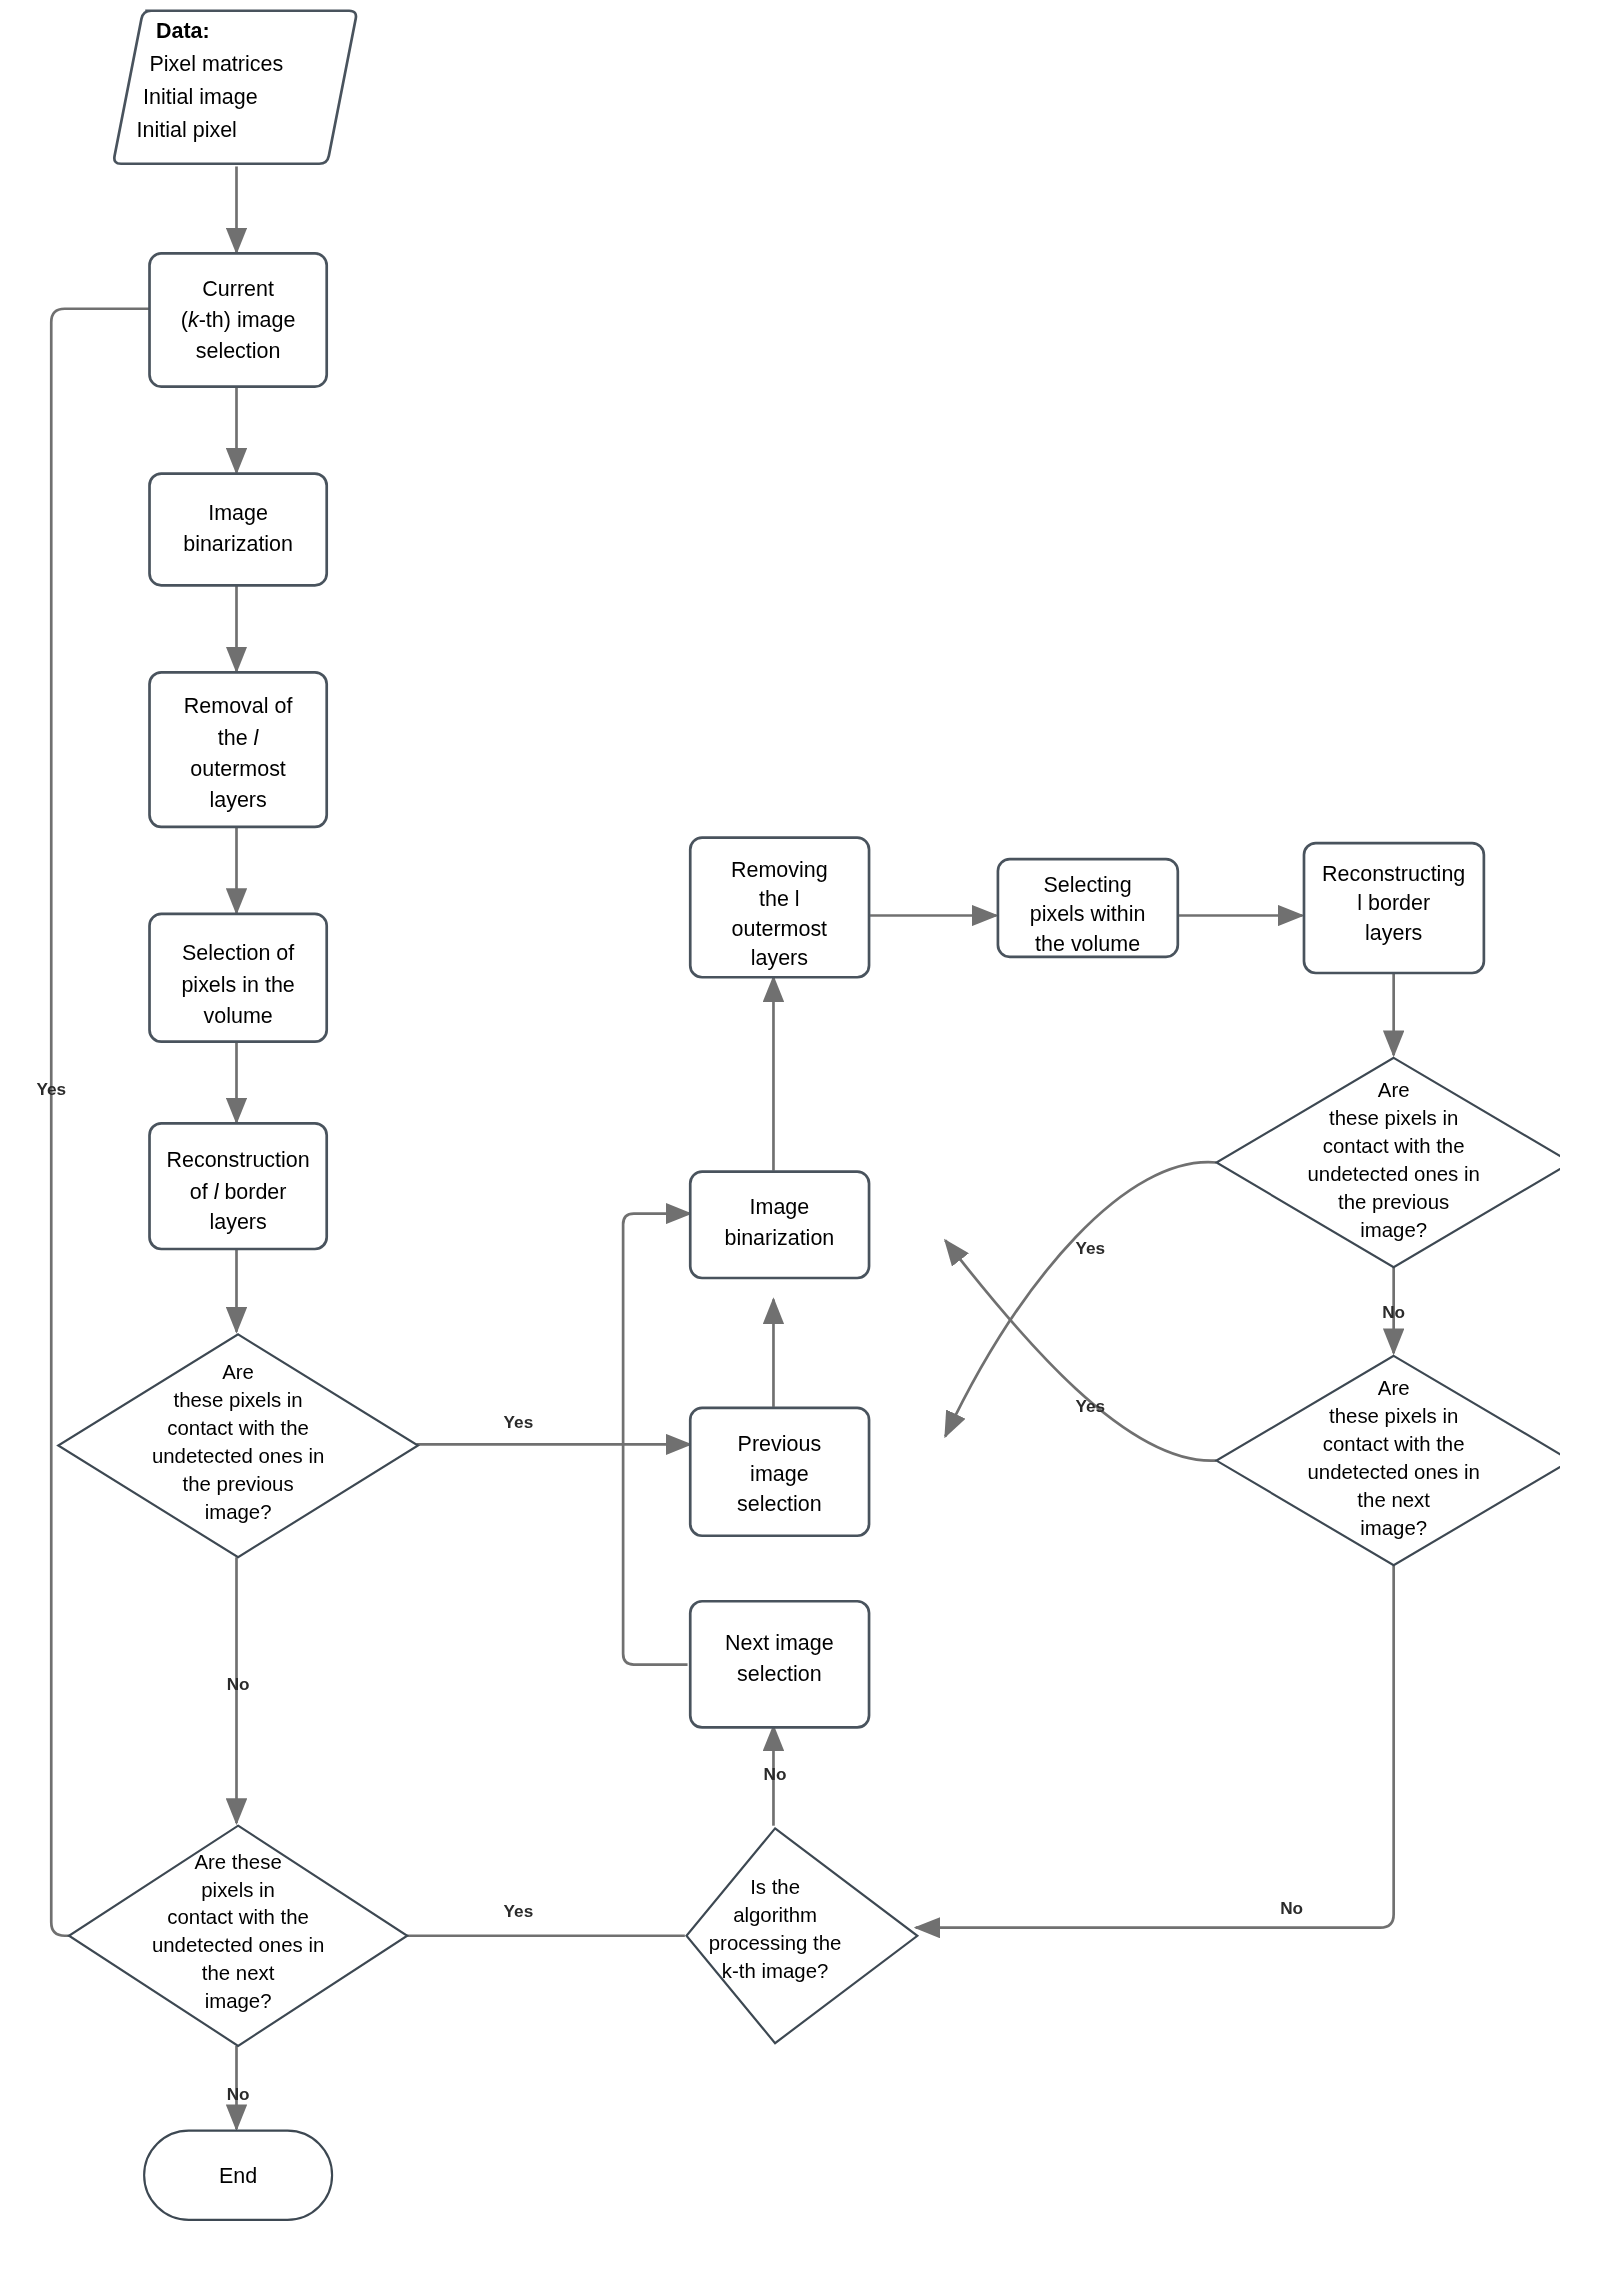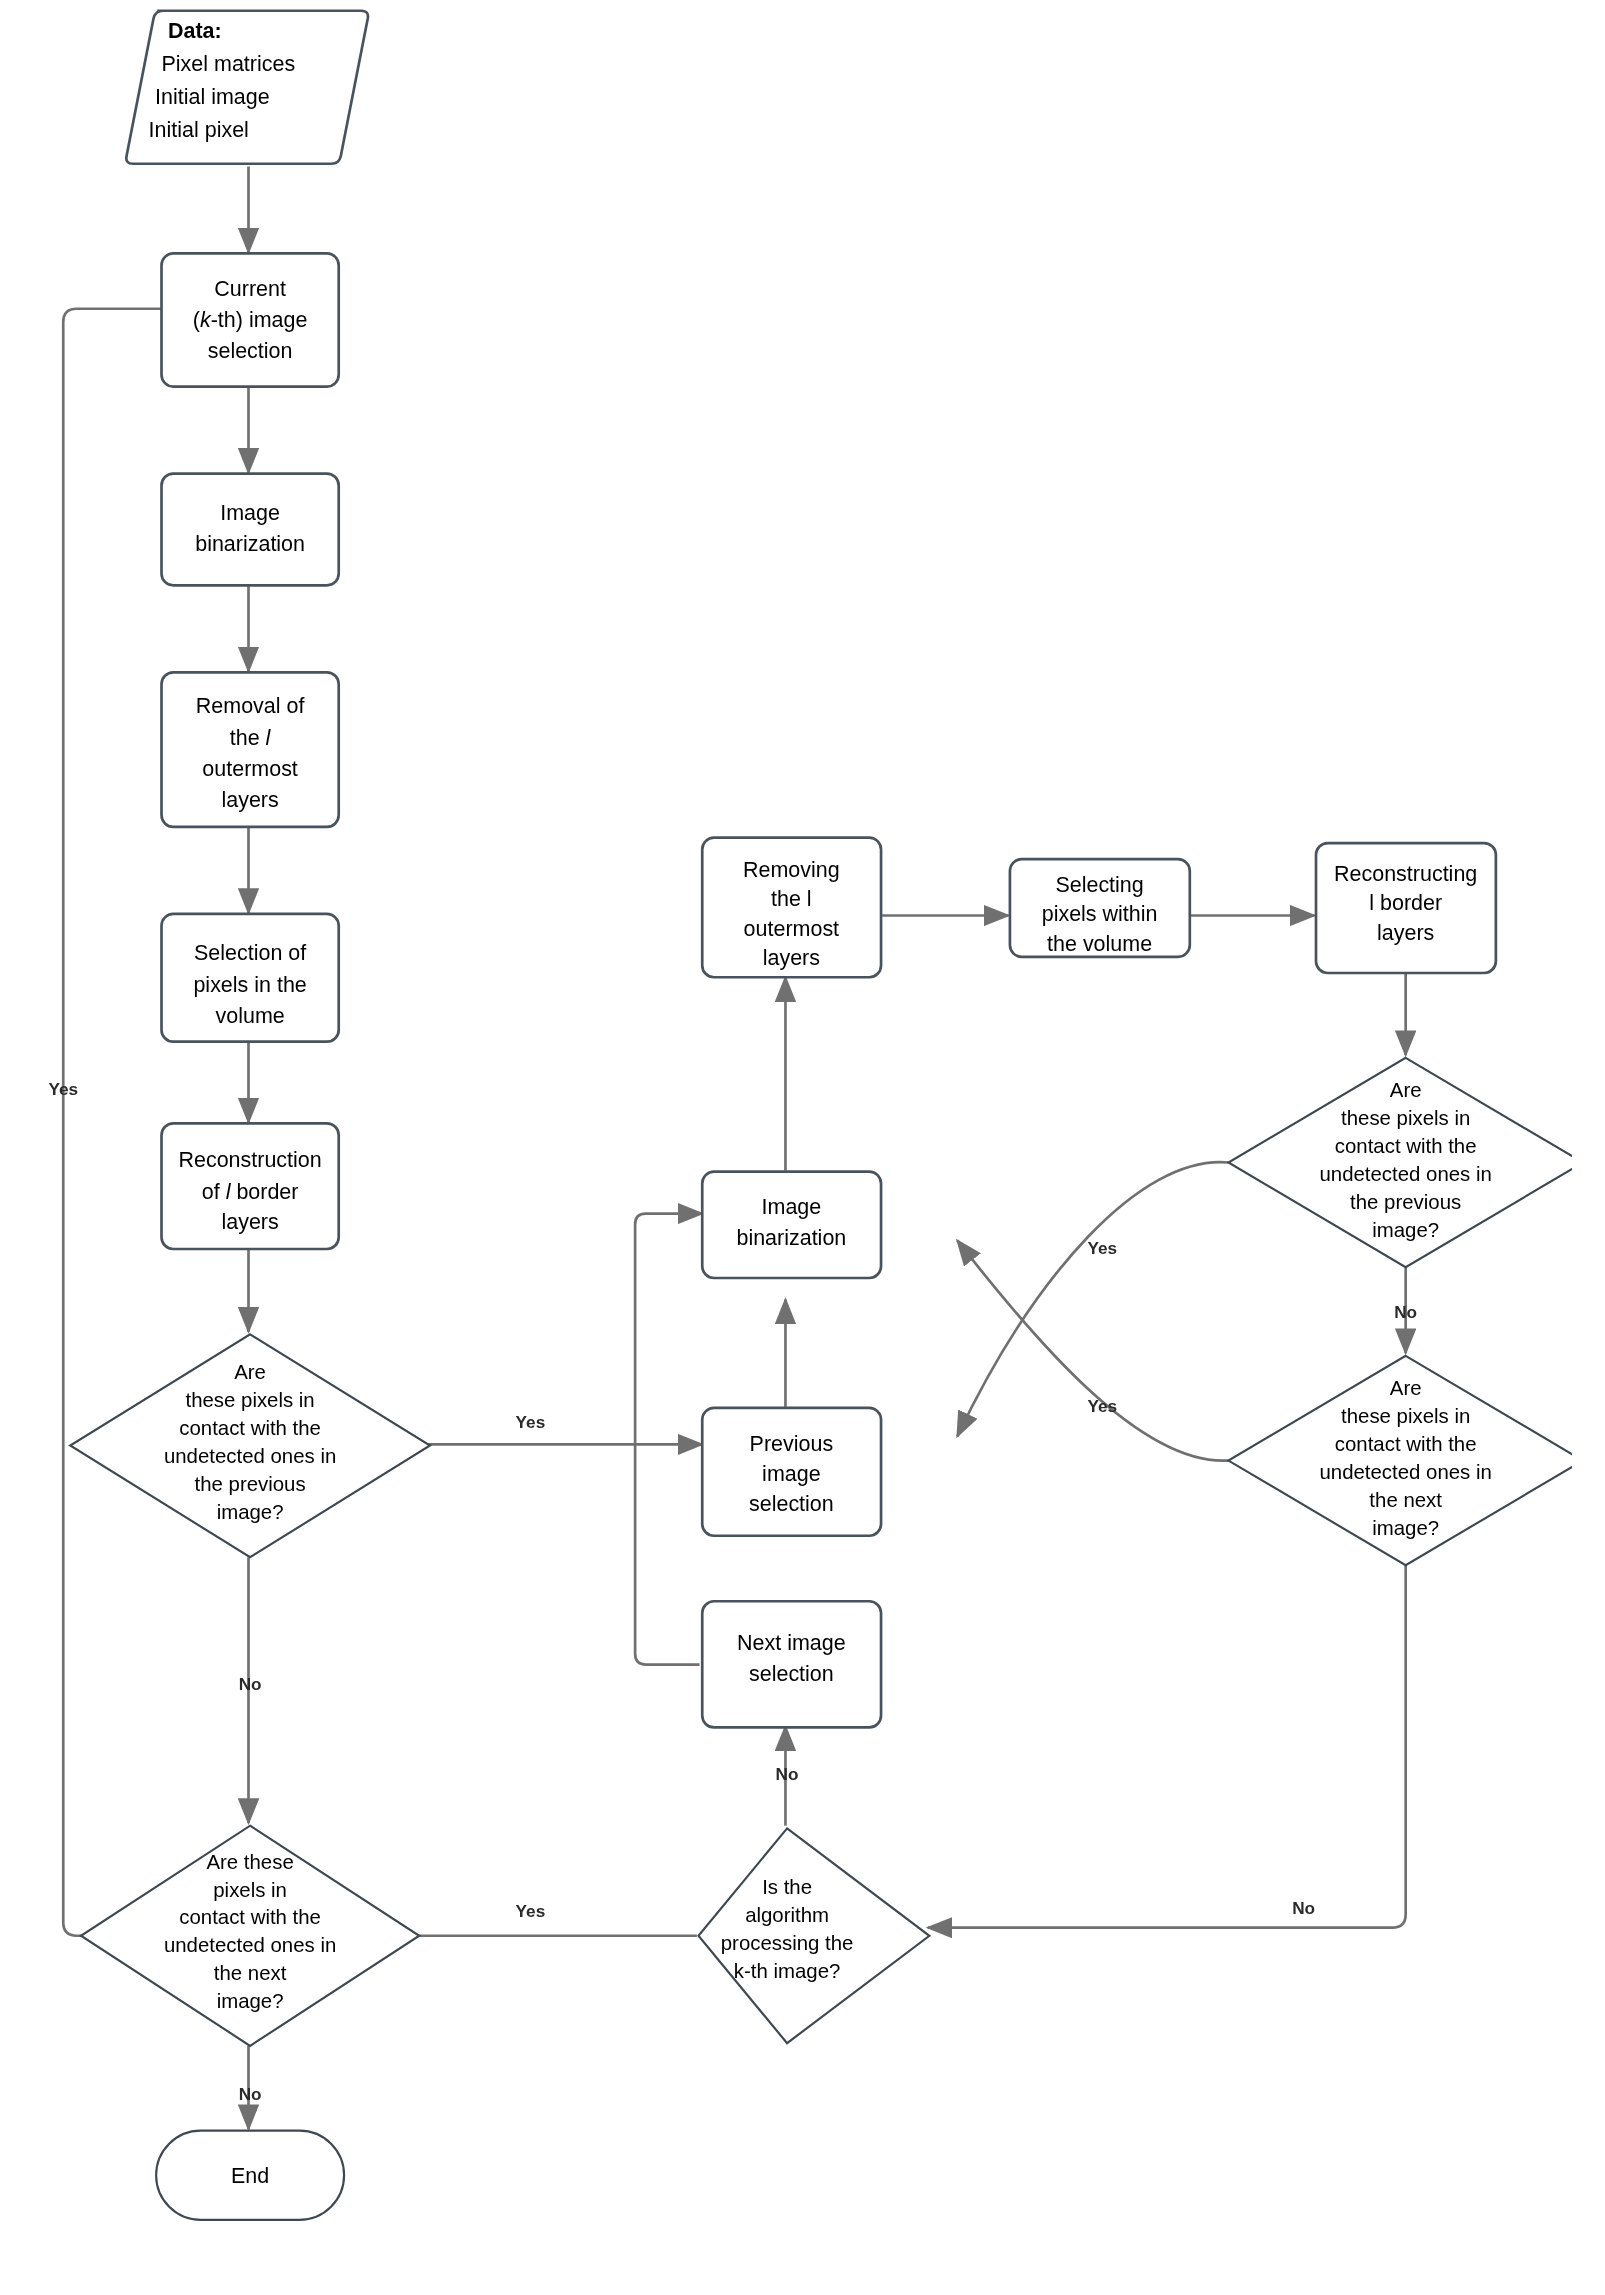--- a/index.html
+++ b/index.html
@@ -1,17 +1,17 @@
 <!DOCTYPE html>
 <html style="font-size:8.6px"><head>
 <meta charset="utf-8">
 <style>
   html,body{margin:0;padding:0;background:#ffffff;}
   body{font-family:"Liberation Sans", sans-serif;}
-  #page{position:relative;width:1560px;height:2295px;background:#ffffff;overflow:hidden;padding-left:12px;}
+  #page{position:relative;width:1560px;height:2295px;background:#ffffff;overflow:hidden;}
   svg{display:block;}
   .shape{fill:#ffffff;stroke:#49535d;stroke-width:5;}
   .shape-thin{fill:#ffffff;stroke:#3d4852;stroke-width:4;}
   .edge{fill:none;stroke:#707070;stroke-width:5;}
   .nodetext{font-family:"Liberation Sans", sans-serif;font-size:40px;fill:#000000;text-anchor:middle;dominant-baseline:middle;}
   .nodetext-b{font-family:"Liberation Sans", sans-serif;font-size:40px;fill:#000000;font-weight:bold;text-anchor:start;}
   .nodetext-l{font-family:"Liberation Sans", sans-serif;font-size:40px;fill:#000000;text-anchor:start;}
   .diamondtext{font-family:"Liberation Sans", sans-serif;font-size:38px;fill:#000000;text-anchor:middle;}
   .edgelabel{font-family:"Liberation Sans", sans-serif;font-size:32px;fill:#2b2b2b;font-weight:bold;text-anchor:middle;}
   .ital{font-style:italic;}

